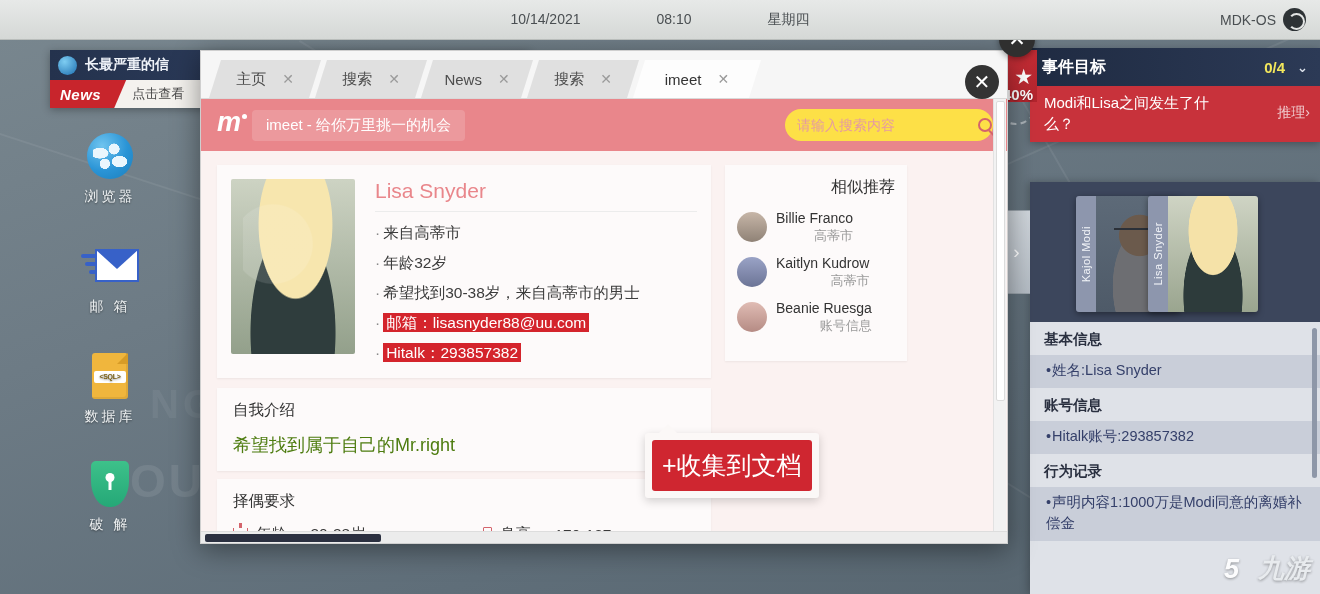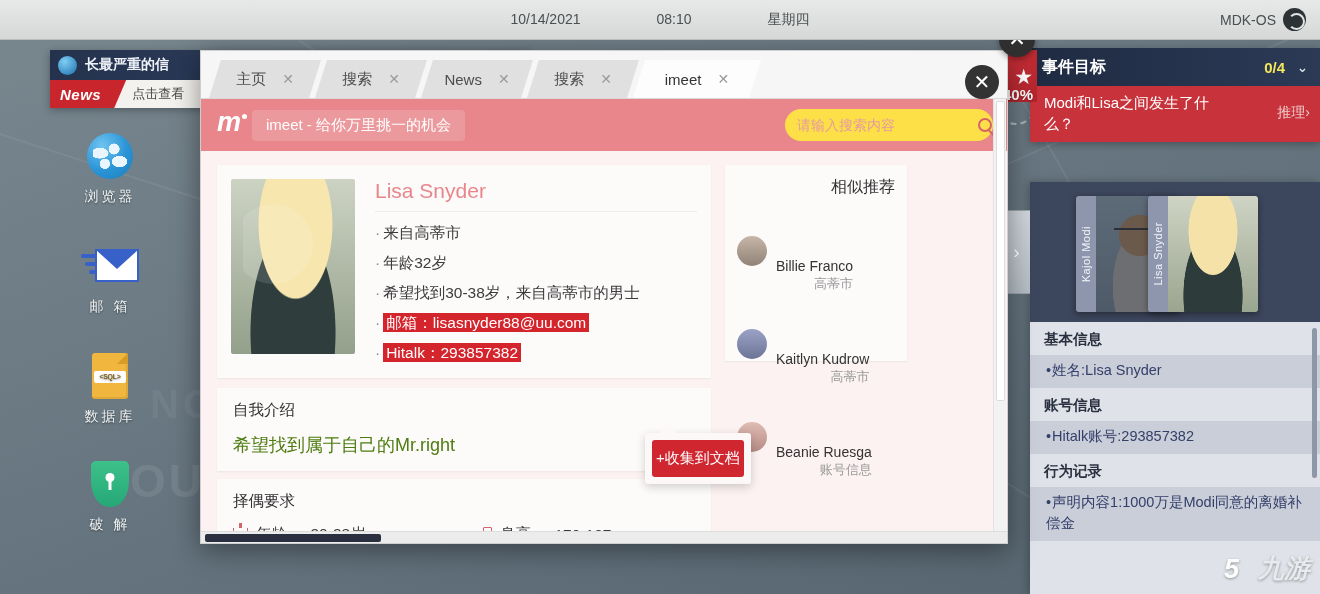--- a/index.html
+++ b/index.html
@@ -401,32 +401,32 @@
   
   #rec-card { width:182px; padding:12px 12px 10px; height:196px;text-align:right; }
   #rec-title { font-size:16px; color:#333; margin-bottom:12px; }
   .rec-item { display:flex; gap:9px; align-items:center; margin-bottom:11px; }
   .rec-av {
     width:30px; height:30px; border-radius:50%; flex:none;
     background:linear-gradient(#c7b6a8,#8f8276);
   }
   .rec-av.a2 { background:linear-gradient(#9aa3c6,#6c7496); }
   .rec-av.a3 { background:linear-gradient(#e0bcb4,#b58b84); }
-  .rec-name { font-size:14px; color:#333; line-height:17px;margin-top:48px; }
+  .rec-name { font-size:14px; color:#333; line-height:17px; }
   .rec-city { font-size:13px; color:#9b9b9b; line-height:17px; }
 
   
   #collect-tip {
     position:absolute; left:444px; top:282px; z-index:34;
     background:#fbf8f7; padding:7px; border-radius:3px;
     box-shadow:0 3px 10px rgba(0,0,0,.18);
   }
   #collect-btn {
-    background:#cf2630; color:#fff; font-size:15px;
-    padding:9px 4px; border-radius:3px; cursor:pointer; white-space:nowrap;
+    background:#cf2630; color:#fff; font-size:25px;
+    padding:9px 10px; border-radius:3px; cursor:pointer; white-space:nowrap;
   }
   #collect-tip::before{
     content:""; position:absolute; left:14px; top:-9px;
     border-left:9px solid transparent; border-right:9px solid transparent;
     border-bottom:9px solid #fbf8f7;
   }
 
   
   #page-scroll {
     position:absolute; right:4px; top:10px; width:8px; height:360px;

